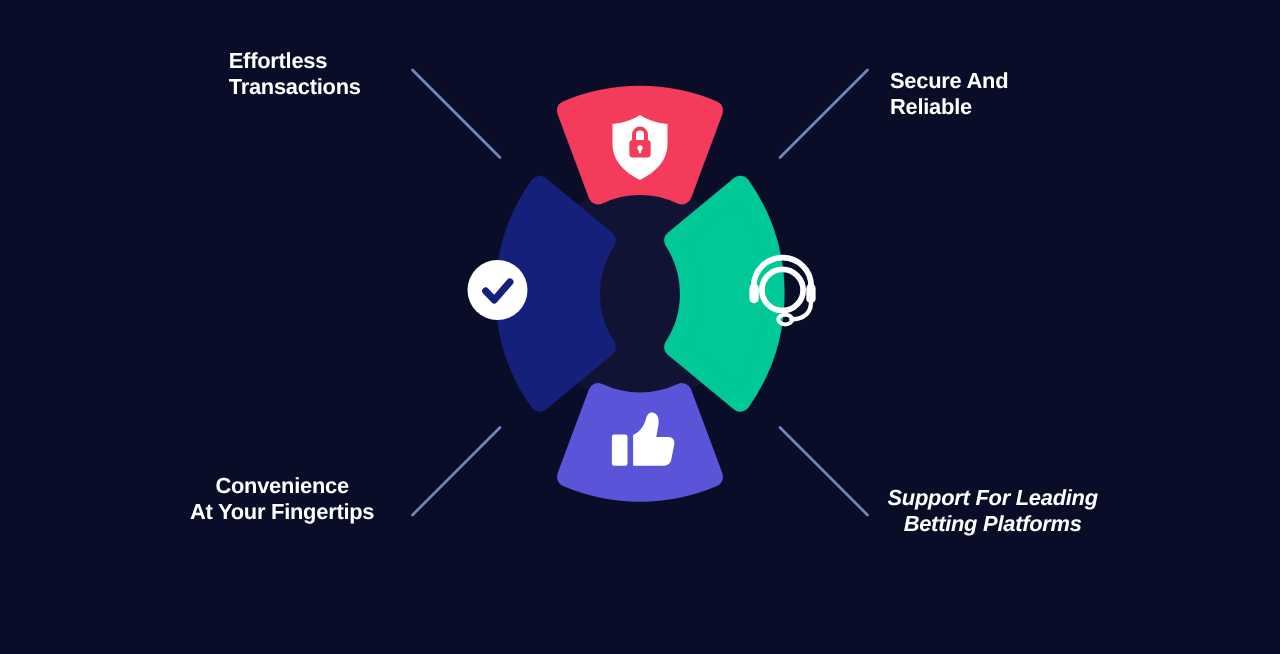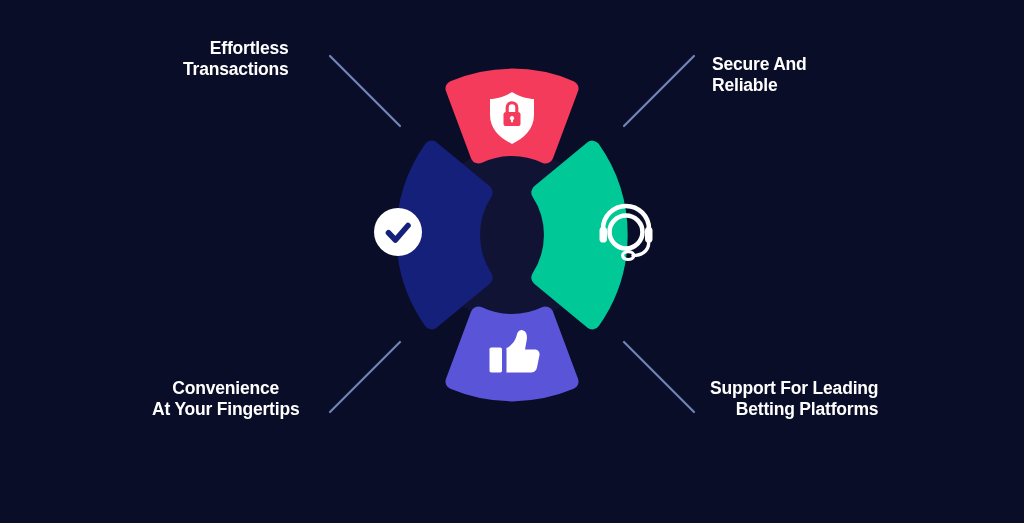--- a/index.html
+++ b/index.html
@@ -36,24 +36,24 @@
     position: absolute;
     color: #ffffff;
     font-family: "Liberation Sans", sans-serif;
     font-weight: bold;
     font-size: 17.5px;
     line-height: 1.18;
     letter-spacing: -0.2px;
     white-space: pre-line;
   }
 
-  .label-tl { left: 183px; top: 38px; text-align: right; }
+  .label-tl { left: 183px; top: 38px; text-align: left; }
   .label-tr { left: 712px; top: 54px; text-align: left; }
   .label-bl { left: 152px; top: 378px; text-align: center; }
-  .label-br { left: 710px; top: 378px; text-align: right; }
+  .label-br { left: 710px; top: 388px; text-align: center; font-style: italic; }
 
 </style>
 </head>
 <body>
 
 <div id="infographic">
 
   <svg class="svg-layer" viewBox="0 0 1024 523">
 
     <g>

